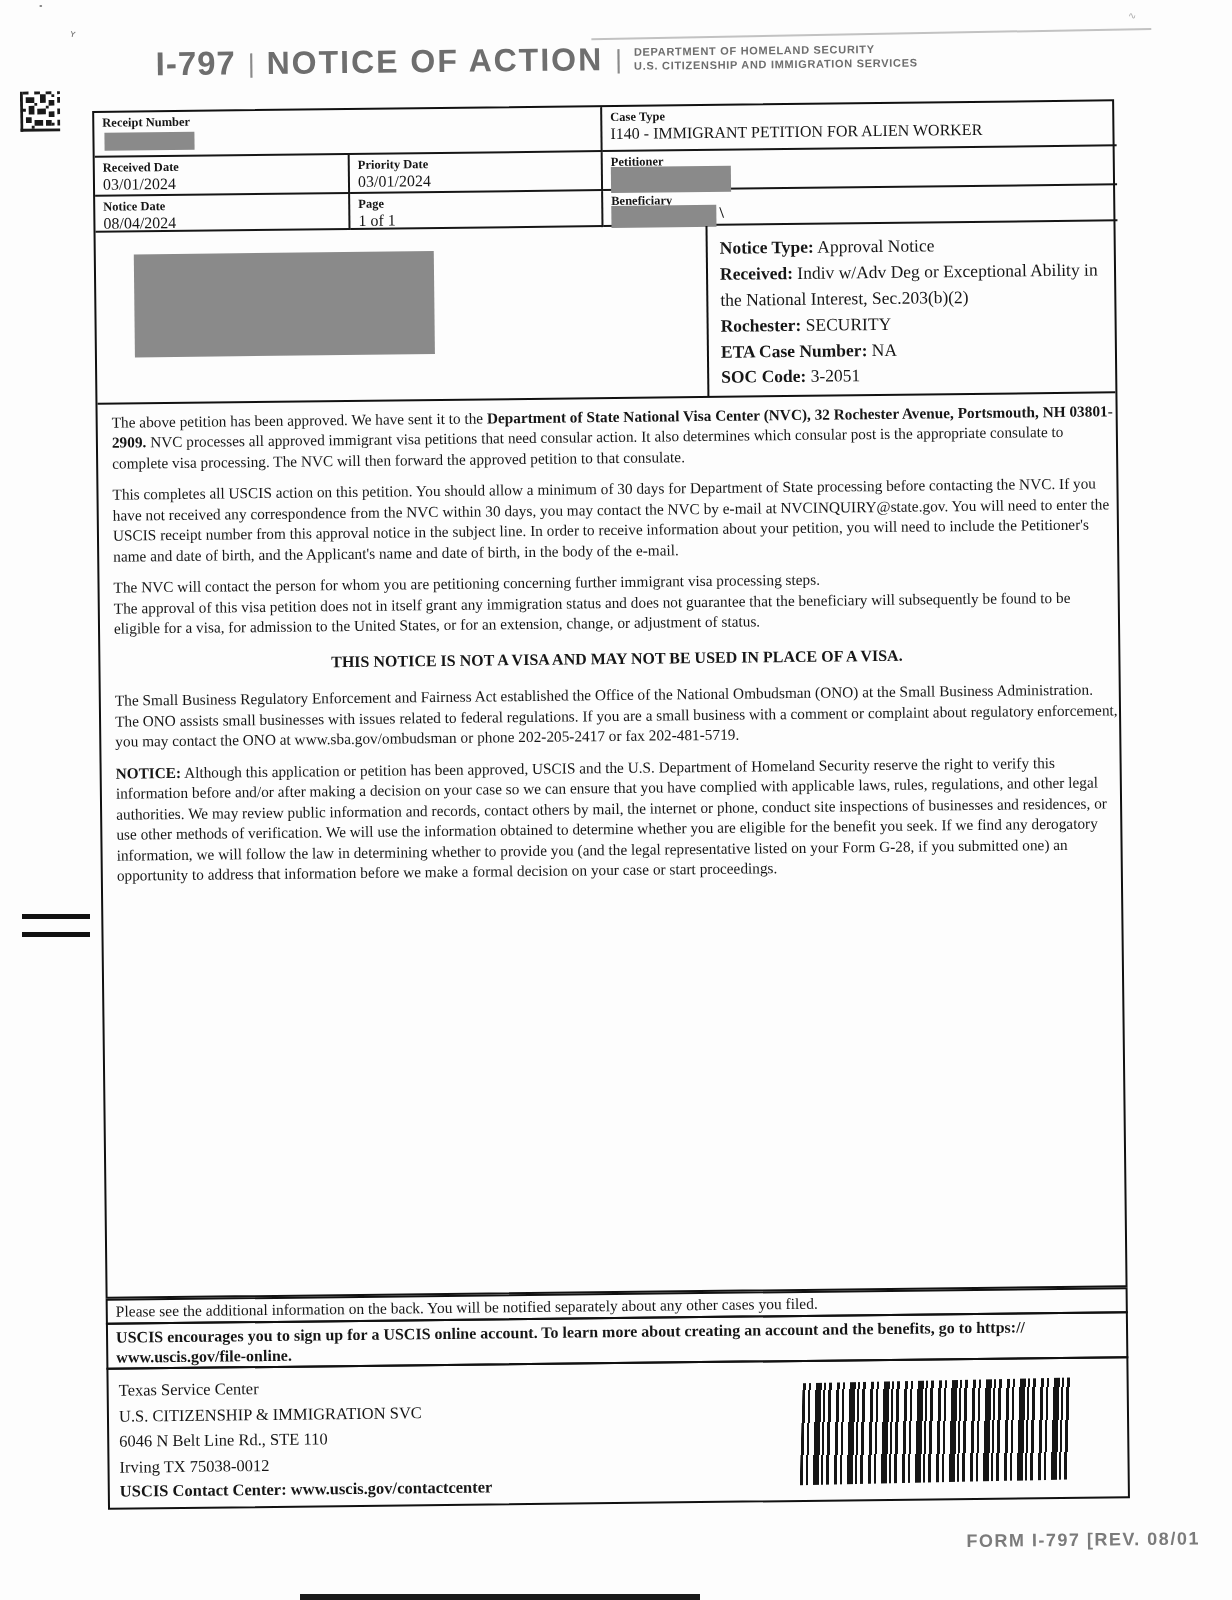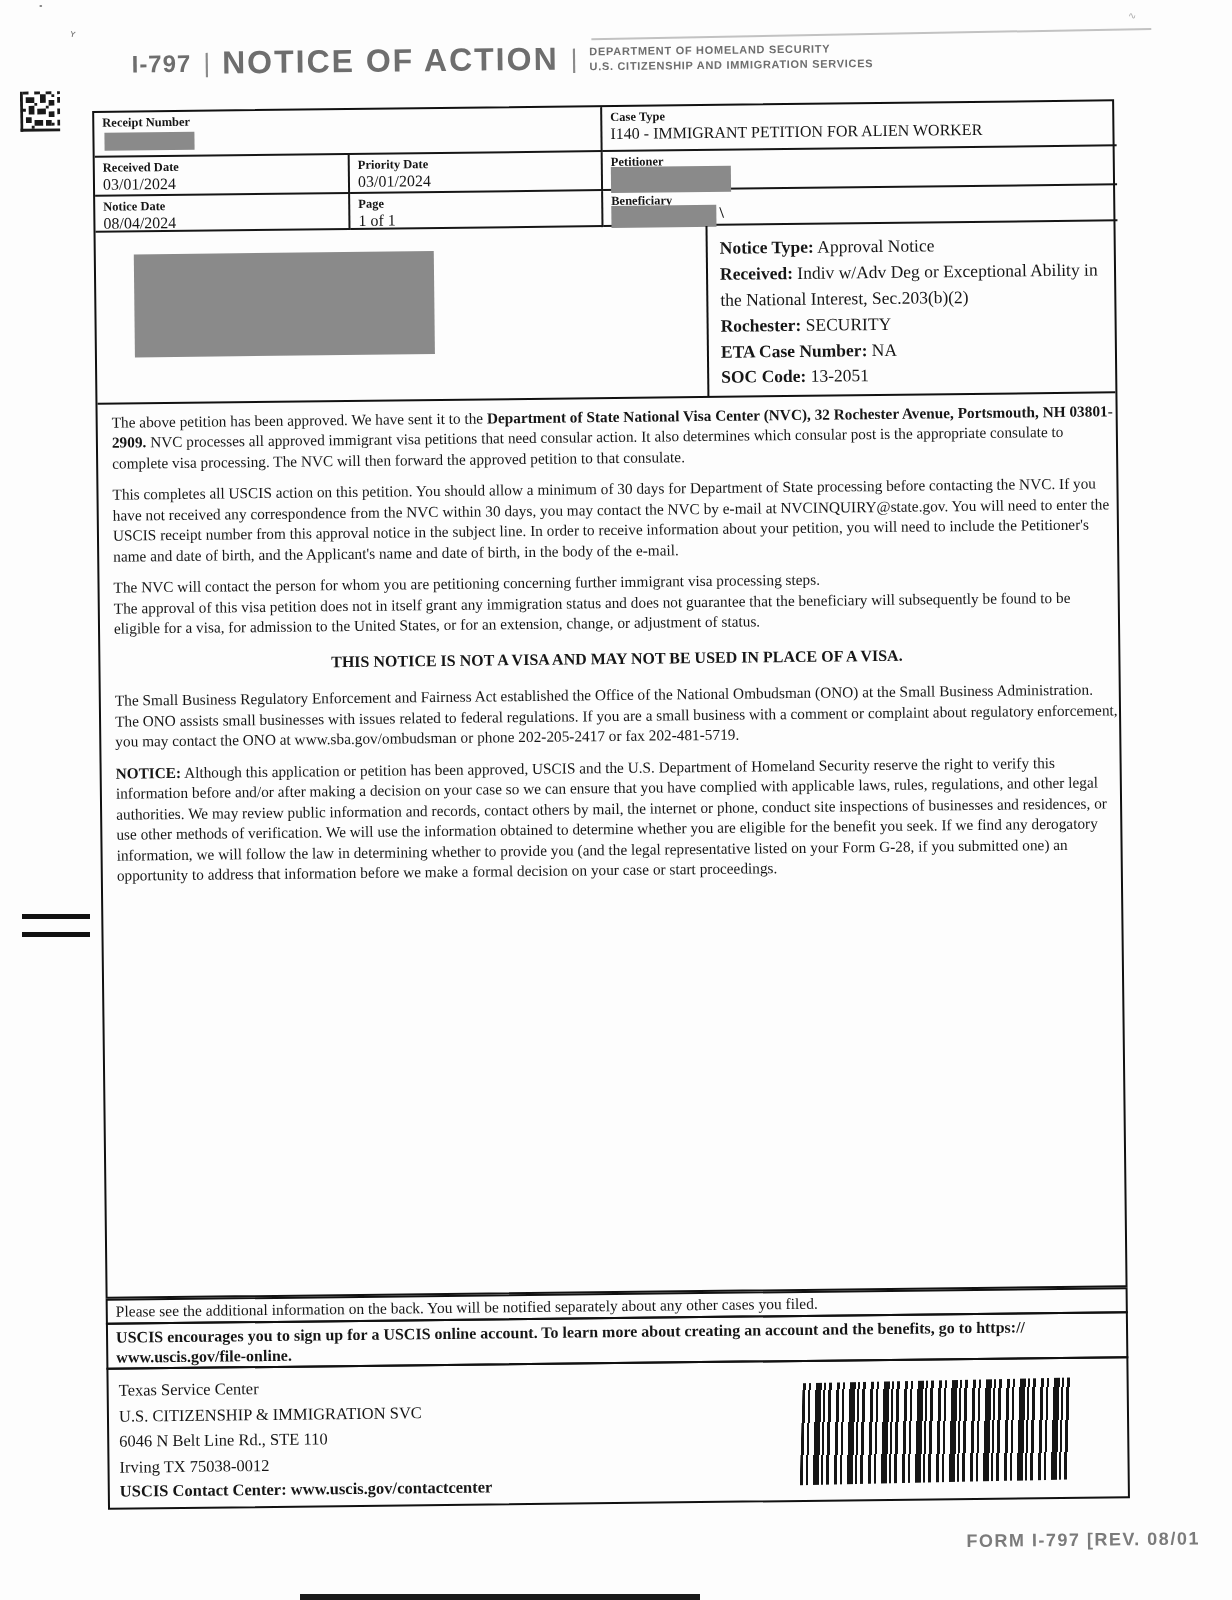--- a/index.html
+++ b/index.html
@@ -8,21 +8,21 @@
     font-family: "Liberation Serif", serif;
     background:#ffffff; color:#161616;
     position:relative; overflow:hidden;
   }
   .page { position:absolute; inset:0; background:#fdfdfd; }
   .sheet { position:absolute; inset:0; transform:rotate(-0.65deg); transform-origin:50% 50%; }
 
   
   .hdr { position:absolute; left:140px; top:40px; width:960px; display:flex; align-items:center;
          color:#6e6e6e; font-family:"Liberation Sans", sans-serif; font-weight:bold; }
-  .hdr .code { font-size:24px; letter-spacing:1px; }
+  .hdr .code { font-size:33px; letter-spacing:1px;margin-left:24px; }
   .hdr .bar  { font-size:26px; font-weight:normal; color:#8a8a8a; margin:0 12px; }
   .hdr .ttl  { font-size:32px; letter-spacing:2px; }
   .agency { font-size:11px; letter-spacing:0.7px; line-height:1.3; }
   .agency span { display:block; }
   .streak { position:absolute; left:600px; top:36px; width:560px; height:2px; background:#c2c2c2; transform:rotate(-0.4deg); }
 
   
   .dmx { position:absolute; left:28px; top:84px; width:40px; height:42px; }
 
   
@@ -178,21 +178,21 @@
         <span style="position:absolute; left:116px; top:14px; font-weight:bold;">\</span>
       </div>
 
       <div class="redact addr-redact"></div>
       <div class="nt-divider"></div>
       <div class="nt-block">
         <div><b>Notice Type:</b><span> Approval Notice</span></div>
         <div><b>Received:</b><span> Indiv w/Adv Deg or Exceptional Ability in the National Interest, Sec.203(b)(2)</span></div>
         <div><b>Rochester:</b><span> SECURITY</span></div>
         <div><b>ETA Case Number:</b><span> NA</span></div>
-        <div><b>SOC Code:</b><span> 13-2051</span></div>
+        <div><b>SOC Code:</b><span> 3-2051</span></div>
       </div>
       <div class="nt-bottom"></div>
 
       <div class="bodytext">
         <p><span>The above petition has been approved. We have sent it to the </span><b>Department of State National Visa Center (NVC), 32 Rochester Avenue, Portsmouth, NH 03801-2909.</b><span> NVC processes all approved immigrant visa petitions that need consular action. It also determines which consular post is the appropriate consulate to complete visa processing. The NVC will then forward the approved petition to that consulate.</span></p>
         <p><span>This completes all USCIS action on this petition. You should allow a minimum of 30 days for Department of State processing before contacting the NVC. If you have not received any correspondence from the NVC within 30 days, you may contact the NVC by e-mail at NVCINQUIRY@state.gov. You will need to enter the USCIS receipt number from this approval notice in the subject line. In order to receive information about your petition, you will need to include the Petitioner's name and date of birth, and the Applicant's name and date of birth, in the body of the e-mail.</span></p>
         <p>
             <span class="blockline">The NVC will contact the person for whom you are petitioning concerning further immigrant visa processing steps.</span>
             <span class="blockline">The approval of this visa petition does not in itself grant any immigration status and does not guarantee that the beneficiary will subsequently be found to be eligible for a visa, for admission to the United States, or for an extension, change, or adjustment of status.</span>
           </p>

